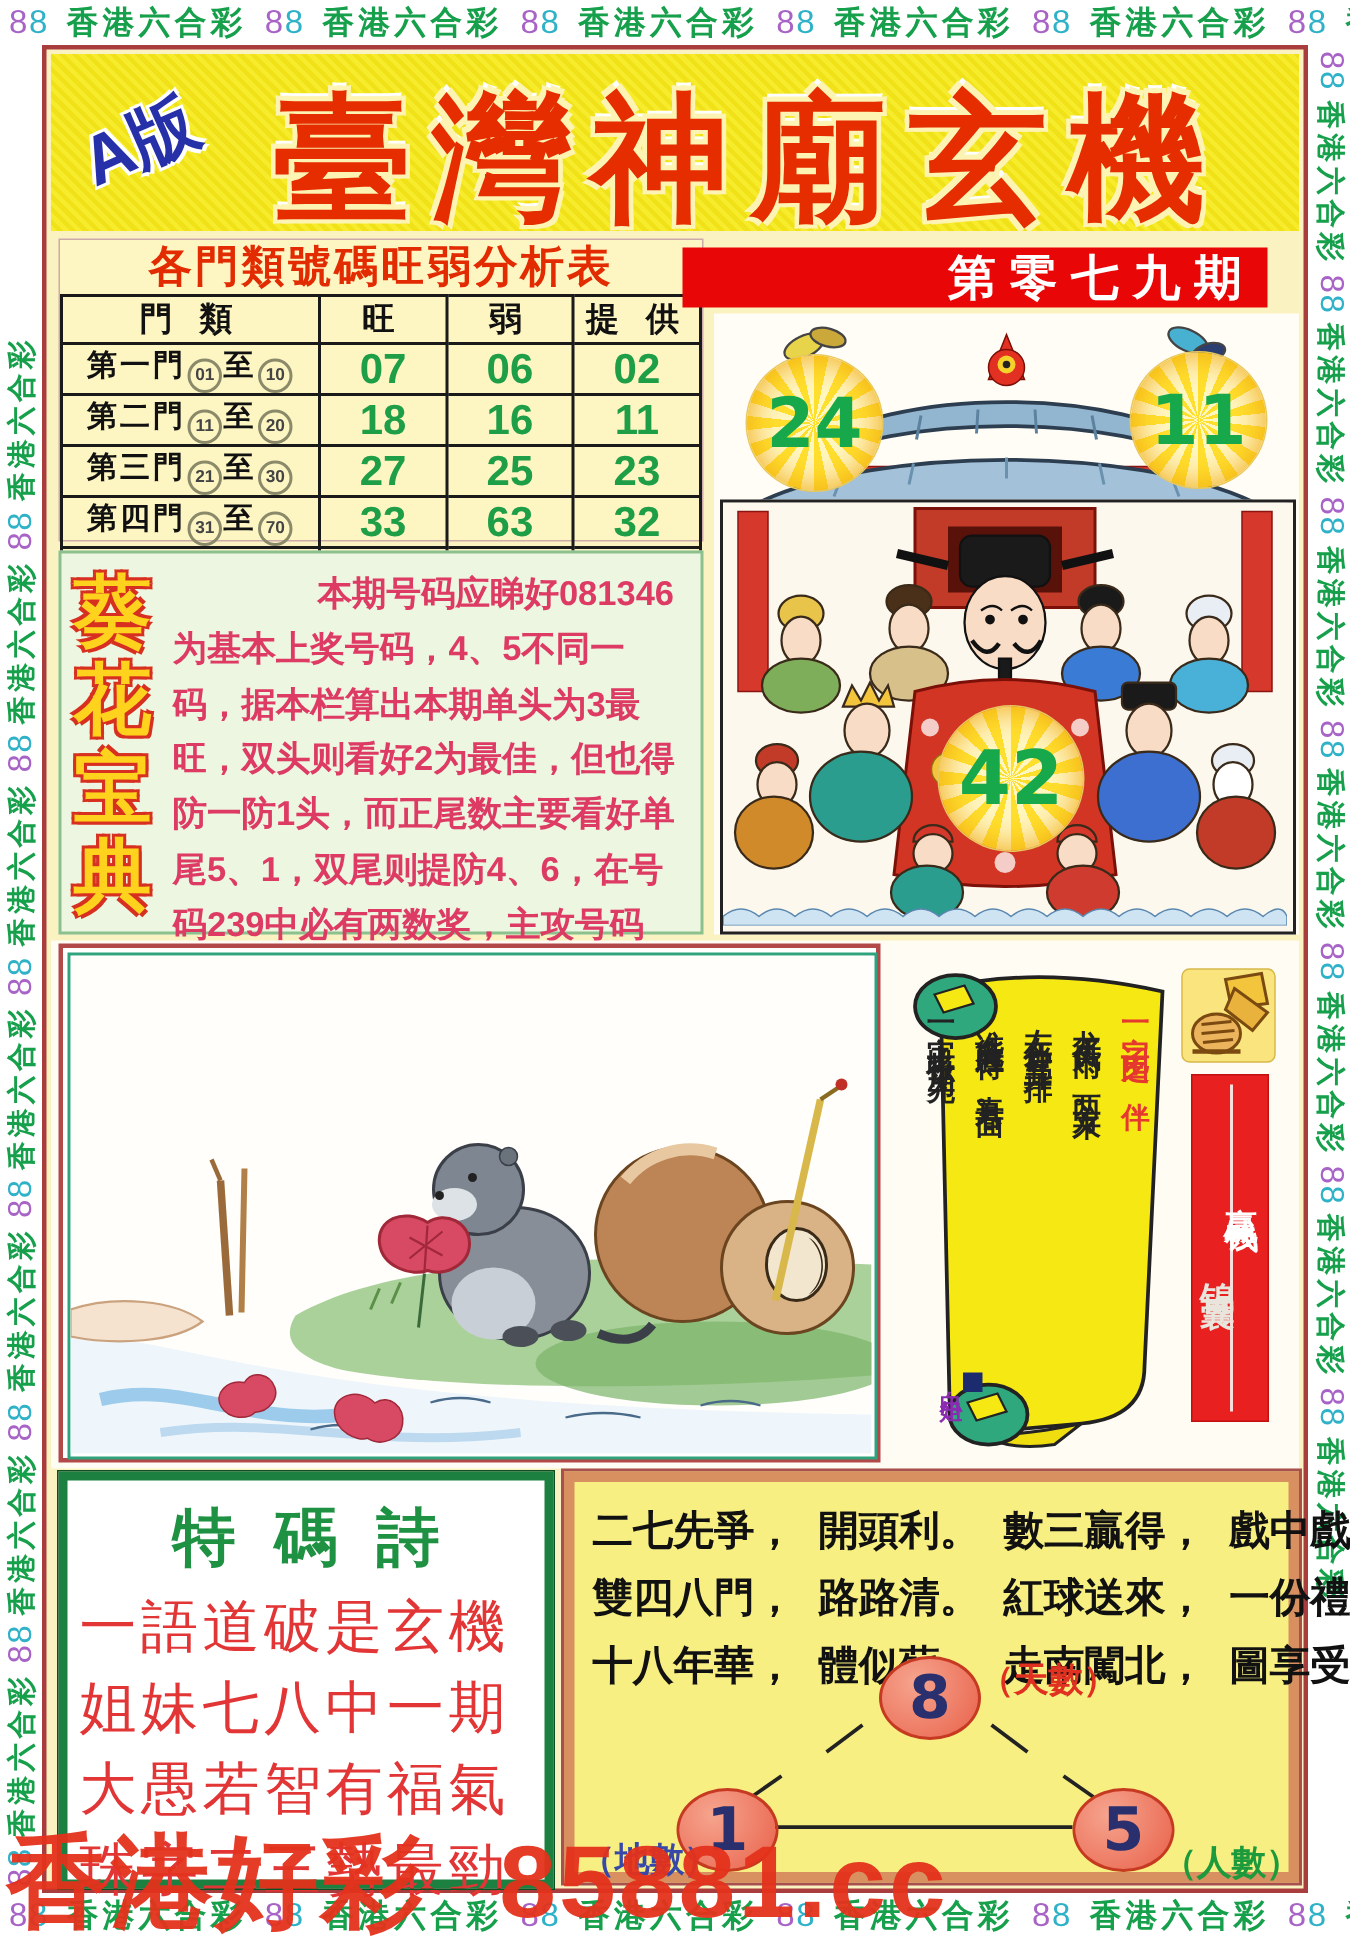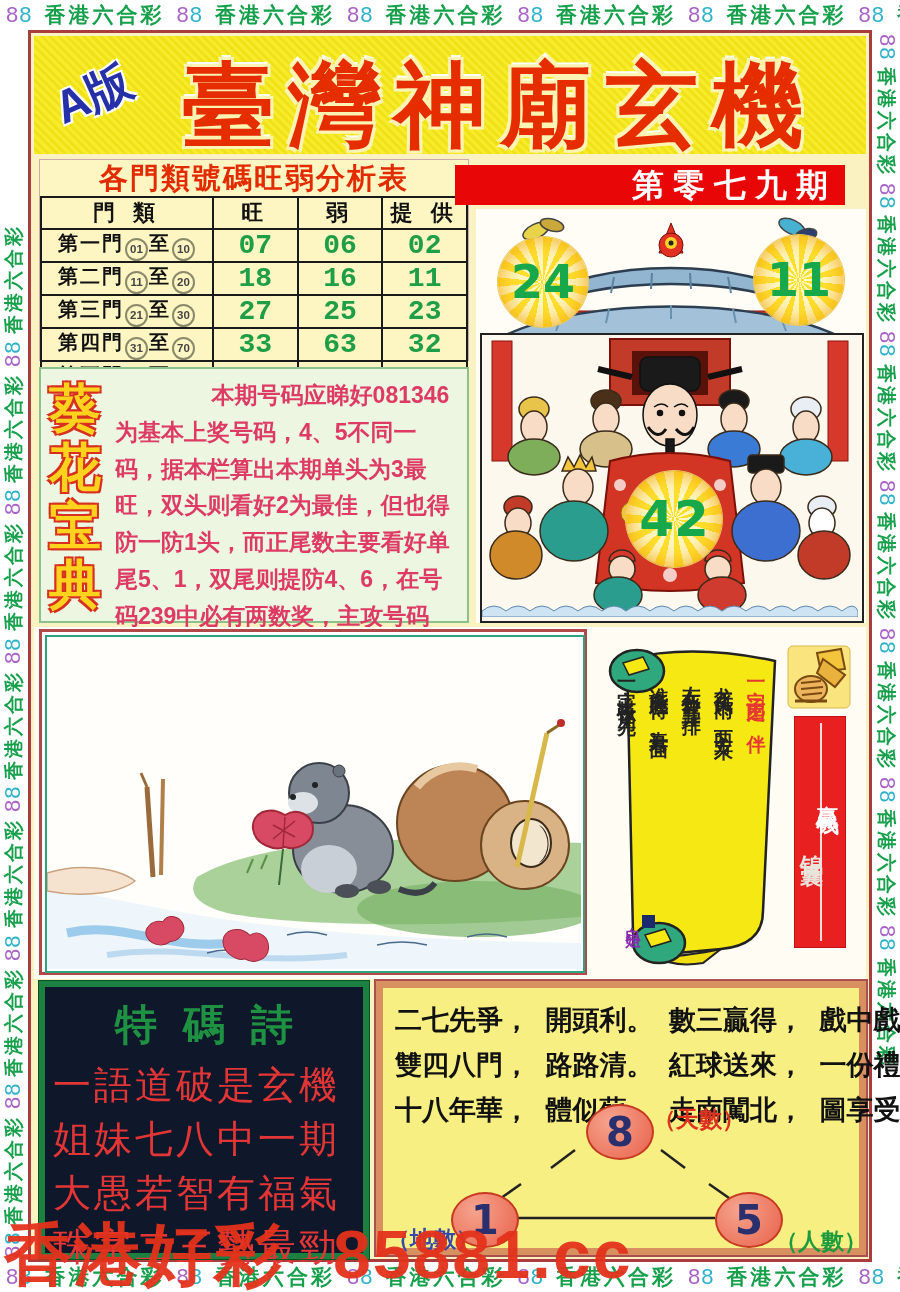--- a/index.html
+++ b/index.html
@@ -32,21 +32,21 @@
 
   
   .analysis{position:absolute;left:8px;top:126px;width:430px;height:202px;background:#fdf5c2;border:1px solid #caa;}
   .a-title{height:36px;line-height:36px;text-align:center;font-size:29px;font-weight:900;color:#e22b00;letter-spacing:2px;}
   .analysis table{width:100%;border-collapse:collapse;table-layout:fixed;}
   .analysis th,.analysis td{border:2px solid #1a1a1a;text-align:center;padding:0;height:26.5px;}
   .analysis th{font-size:22px;font-weight:900;color:#111;letter-spacing:6px;}
   .analysis col.cgate{width:172px;}
   td.gate{font-size:20px;font-weight:900;color:#111;letter-spacing:2px;white-space:nowrap;}
   .circ{display:inline-flex;width:19px;height:19px;border:2px solid #8a8a6a;border-radius:50%;font-size:11.5px;font-weight:700;color:#444;align-items:center;justify-content:center;margin:0 1px;vertical-align:-3px;letter-spacing:0;}
-  td.num{font-size:28px;font-weight:900;color:#1e9e46;font-family:Liberation Mono, monospace;}
+  td.num{font-size:28px;font-weight:900;color:#1e9e46;font-family:Liberation Sans, sans-serif;}
 
   
   .sunflower{position:absolute;left:8px;top:334px;width:430px;height:256px;background:#ecf6e0;border:2px solid #8cc08c;display:flex;}
   .s-title{width:62px;padding:10px 0 0 8px;font-size:52px;line-height:1.13;font-weight:900;color:#ffd21e;word-break:break-all;
     text-shadow:-2px -2px 0 #d83020,2px -2px 0 #d83020,-2px 2px 0 #d83020,2px 2px 0 #d83020;}
   .s-body{flex:1;padding:8px 10px 0 4px;font-size:23px;font-weight:800;color:#dd3a64;line-height:1.6;text-indent:4.2em;}
 
   
   .issue{position:absolute;left:424px;top:132px;width:390px;height:40px;background:#e90606;color:#fff;font-size:32px;font-weight:900;letter-spacing:9px;text-align:right;line-height:40px;padding-right:8px;}
   .temple{position:absolute;left:445px;top:176px;width:390px;height:414px;background:#fffdf6;}
@@ -72,21 +72,21 @@
   .sq{display:block;width:13px;height:13px;background:#1c2a6e;margin-bottom:5px;}
 
   
   .pouch{position:absolute;left:756px;top:612px;width:66px;height:330px;}
   .pouch-banner{position:absolute;left:8px;top:72px;width:50px;height:230px;background:#e82020;box-shadow:0 0 0 1px #c01010;}
   .pouch-banner::before{content:"";position:absolute;left:50%;top:6px;bottom:6px;width:2px;background:rgba(255,255,255,.85);}
   .p1{position:absolute;right:1px;top:70px;writing-mode:vertical-rl;color:#fff;font-size:23px;font-weight:900;letter-spacing:8px;}
   .p2{position:absolute;left:2px;top:120px;writing-mode:vertical-rl;color:#e9e5dc;font-size:23px;font-weight:900;letter-spacing:8px;}
 
   
-  .poem{position:absolute;left:8px;top:948px;width:330px;height:278px;background:#0f172a;border:6px solid #1b8040;outline:1px solid #0a5020;}
+  .poem{position:absolute;left:8px;top:948px;width:330px;height:278px;background:#ffffff;border:6px solid #1b8040;outline:1px solid #0a5020;}
   .p-title{margin-top:10px;text-align:center;font-size:42px;font-weight:900;color:#1e9242;letter-spacing:26px;padding-left:26px;}
   .p-lines{margin-top:6px;padding-left:8px;}
   .pline{font-size:38px;font-weight:400;color:#e23636;letter-spacing:3px;line-height:1.42;white-space:nowrap;}
 
   
   .verse{position:absolute;left:345px;top:948px;width:490px;height:274px;background:#f8ef82;border:7px solid #d89060;box-shadow:0 0 0 2px #a85050;}
   .v-lines{padding:10px 12px 0;}
   .vline{font-size:27px;font-weight:900;color:#111;line-height:1.66;word-spacing:8px;white-space:nowrap;}
   .tri{position:absolute;left:0;top:0;}
   .oval{position:absolute;width:64px;height:52px;border-radius:50%;background:radial-gradient(circle at 35% 30%,#f6a48e,#e9614a);border:2px solid #c63a22;display:flex;align-items:center;justify-content:center;font-size:40px;font-weight:900;color:#2a2f6e;font-family:"DejaVu Sans",sans-serif;z-index:2;}

